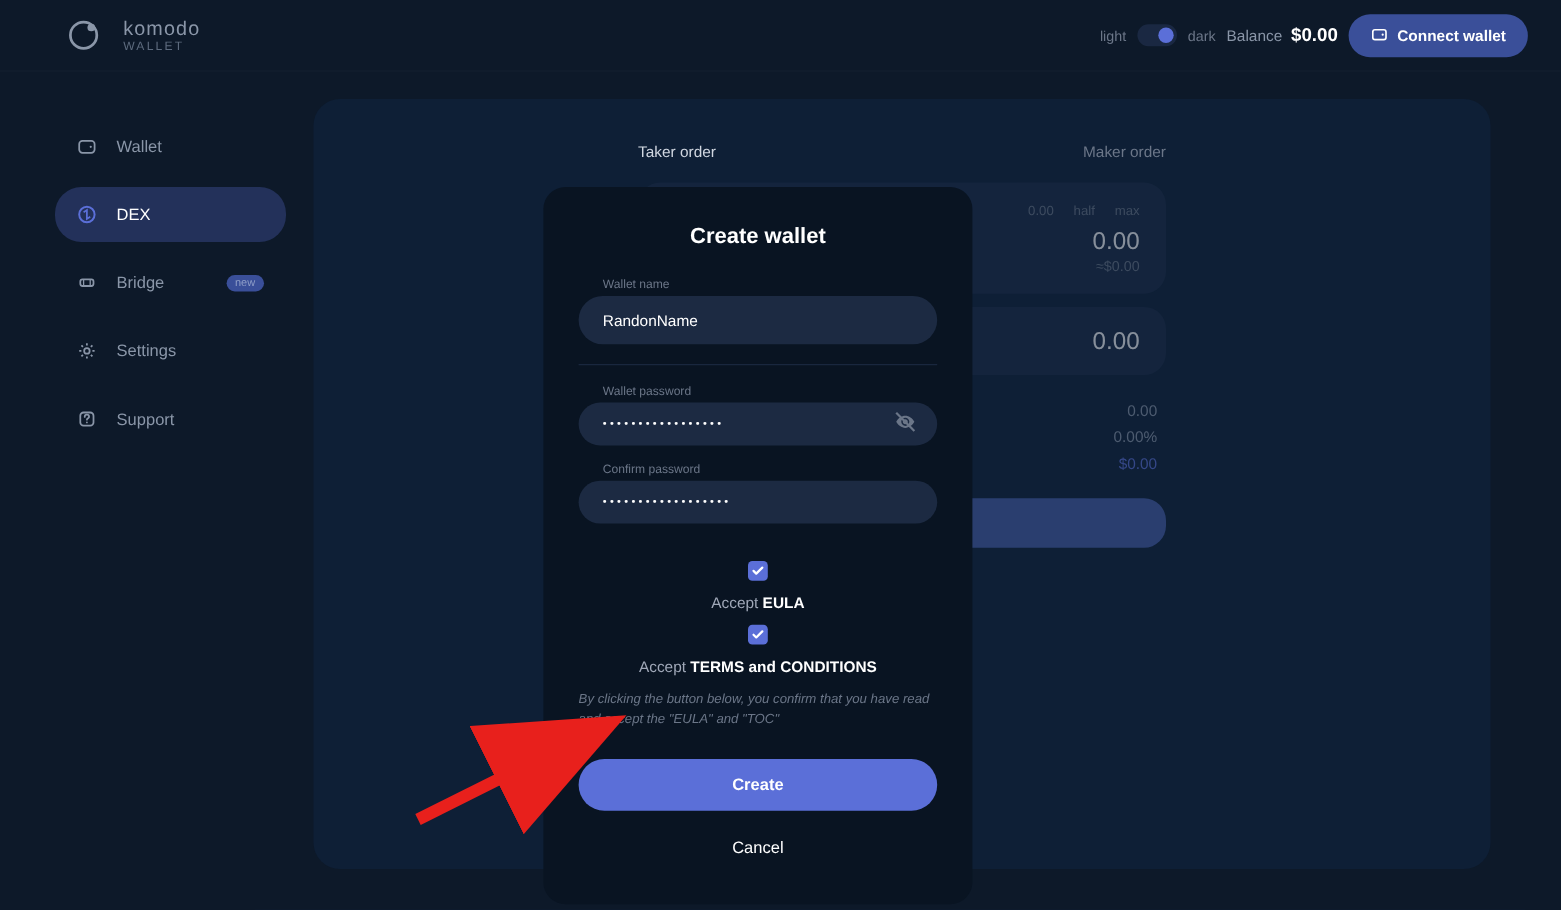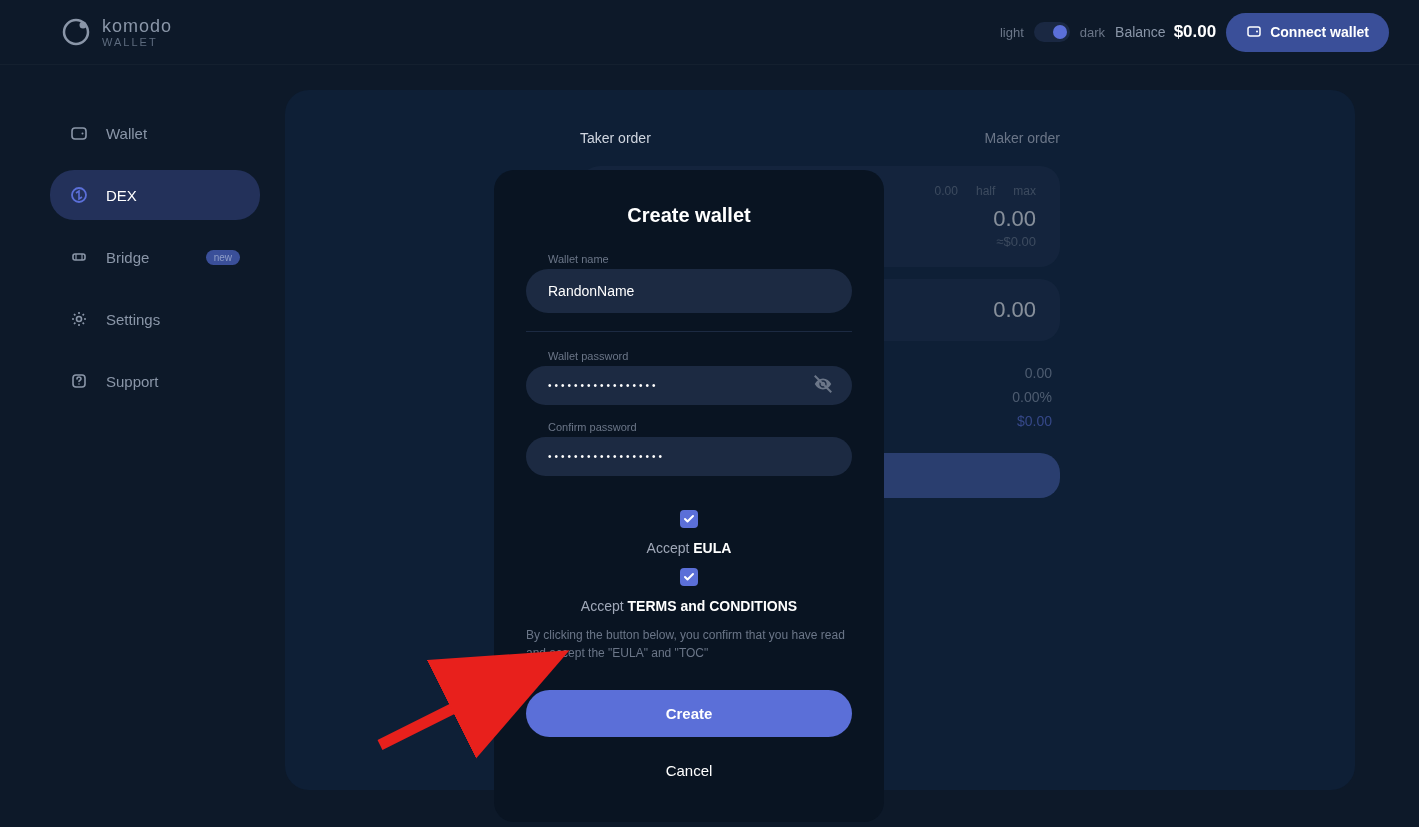--- a/index.html
+++ b/index.html
@@ -17,21 +17,21 @@
     .header {
       height: 65px;
       display: flex;
       align-items: center;
       padding: 0 30px 0 60px;
       border-bottom: 1px solid rgba(255,255,255,0.03);
     }
     .logo {
       display: flex;
       align-items: center;
-      gap: 10px;
+      gap: 20px;
     }
     .logo-icon {
       width: 32px;
       height: 32px;
       display: flex;
       align-items: center;
       justify-content: center;
     }
     .logo-text {
       display: flex;
@@ -321,20 +321,21 @@
     }
     .accept-link {
       color: #fff;
       font-weight: 600;
     }
     .disclaimer {
       color: #6b7688;
       font-size: 12px;
       line-height: 1.5;
       margin-bottom: 28px;
+      font-style: italic;
     }
     .create-btn {
       width: 100%;
       background: #5b6fd8;
       border: none;
       color: #fff;
       padding: 15px;
       border-radius: 24px;
       font-size: 15px;
       font-weight: 600;

